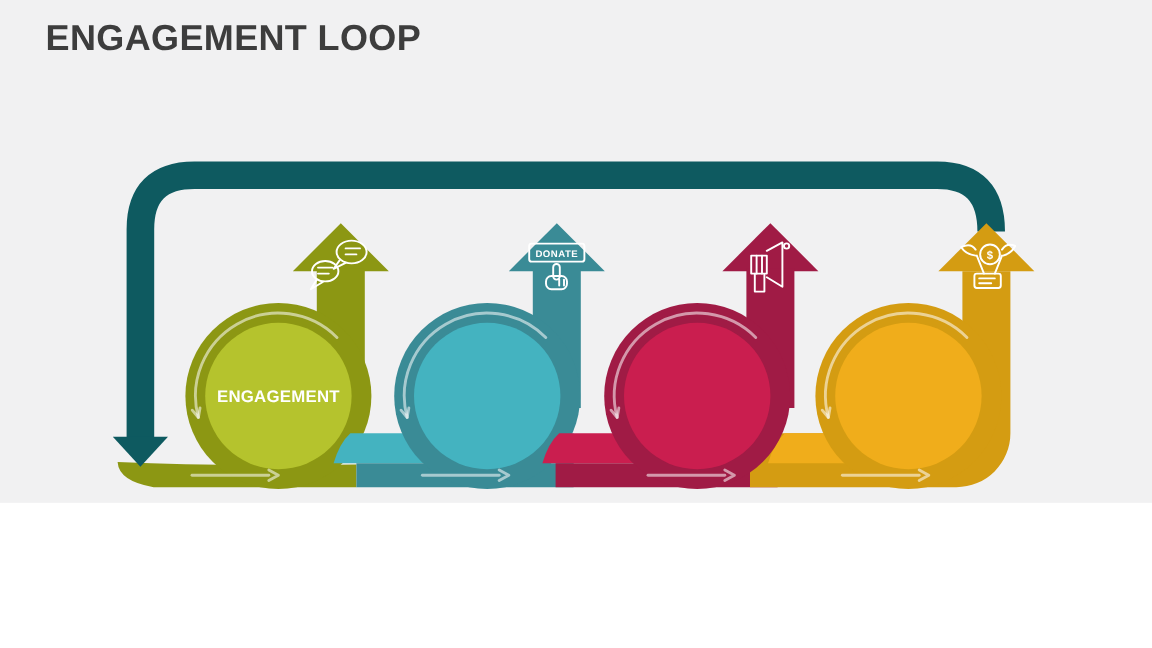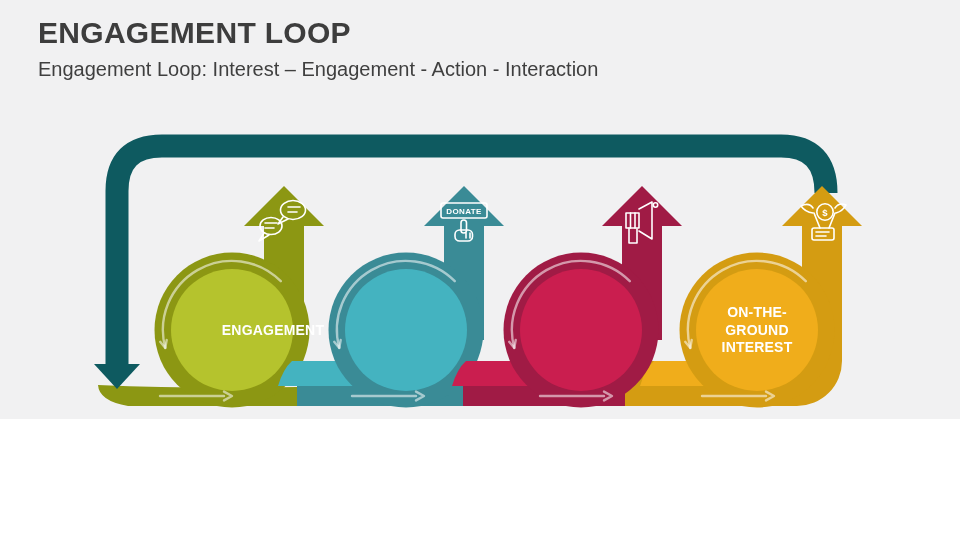--- a/index.html
+++ b/index.html
@@ -17,21 +17,20 @@
                 text-anchor:middle;letter-spacing:.4px;}
   .svg-coin-text{fill:#ffffff;font-weight:bold;font-size:9.5px;font-family:"Liberation Sans",sans-serif;
                  text-anchor:middle;}
 </style>
 </head>
 <body>
 
 <div id="slide">
 
   <div class="slide-title">ENGAGEMENT LOOP</div>
-  <div class="slide-subtitle">Engagement Loop: Interest – Engagement - Action - Interaction</div>
 
   <svg id="diagram-svg" width="960" height="540" viewBox="0 0 960 540">
 
     <path d="M 117 366 V 191 Q 117 146 162 146 H 781 Q 826 146 826 193" fill="none" stroke-width="23" stroke="#0e5a60"></path>
 
     <polygon points="244,226 324,226 284,186" fill="#8c9713"></polygon>
     <rect x="264" y="224" width="40" height="116" fill="#8c9713"></rect>
     <path d="M 98 385 Q 99 401 128 406 L 297 406 L 297 387 Q 190 389 98 385 Z" fill="#8c9713"></path>
 
     <polygon points="94,364 140,364 117,389" fill="#0e5a60"></polygon>
@@ -116,17 +115,14 @@
       <polyline class="flow" points="224,391.6 232,396 224,400.4"></polyline>
       <line class="flow" x1="352" y1="396" x2="416" y2="396"></line>
       <polyline class="flow" points="416,391.6 424,396 416,400.4"></polyline>
       <line class="flow" x1="540" y1="396" x2="604" y2="396"></line>
       <polyline class="flow" points="604,391.6 612,396 604,400.4"></polyline>
       <line class="flow" x1="702" y1="396" x2="766" y2="396"></line>
       <polyline class="flow" points="766,391.6 774,396 766,400.4"></polyline>
     </g>
   </svg>
 
-  <div class="lbl" style="left:162px;top:322px;margin-left:41px;">ENGAGEMENT</div>
-  <div class="lbl" style="left:687px;top:304px;">ON-THE-
-GROUND
-INTEREST</div>
+  <div class="lbl" style="left:162px;top:322px;">ENGAGEMENT</div>
 </div>
 
 </body></html>

